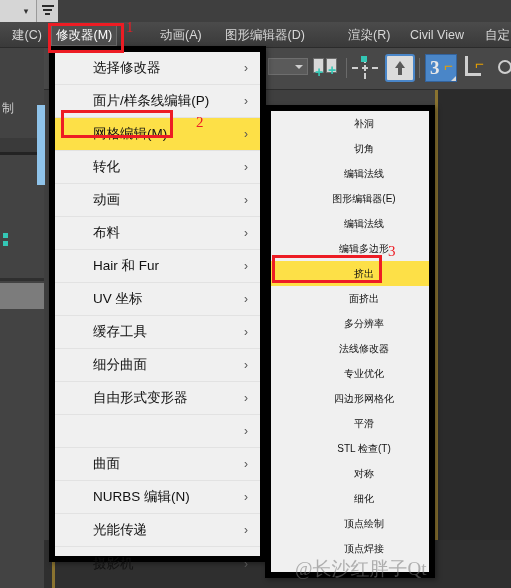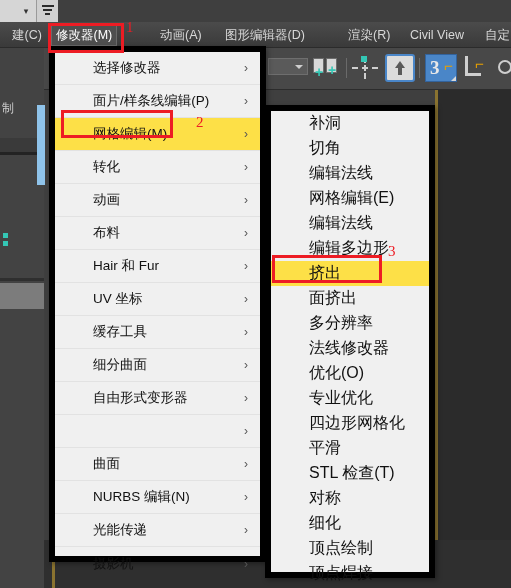--- a/index.html
+++ b/index.html
@@ -192,21 +192,21 @@
   }
   #menu-modifiers .mrow:last-child { border-bottom: none; }
   .mrow.highlight { background: #fde047; }
   .mrow .chev {
     position: absolute; right: 12px; top: 50%; margin-top: -5px;
     font-size: 12px; color: #555; line-height: 10px;
   }
   .mrow .lbl { white-space: nowrap; }
 
   #menu-mesh-edit .mrow {
-    height: 25px; border-bottom: none; font-size: 16px;
+    height: 25px; border-bottom: none; font-size: 10px; justify-content: center;
   }
 
   
   .redbox { position: absolute; border: 3px solid #ed1c24; pointer-events: none; }
   #rb1 { left: 48px; top: 23px; width: 76px; height: 30px; }
   #rb2 { left: 61px; top: 110px; width: 112px; height: 28px; }
   #rb3 { left: 272px; top: 255px; width: 110px; height: 28px; }
   .rednum {
     position: absolute; color: #ed1c24; font-size: 15px;
     font-family: "Liberation Serif", serif;
@@ -383,44 +383,41 @@
     <div class="mrow">
       <span class="lbl">补洞</span>
     </div>
     <div class="mrow">
       <span class="lbl">切角</span>
     </div>
     <div class="mrow">
       <span class="lbl">编辑法线</span>
     </div>
     <div class="mrow">
-      <span class="lbl">网格编辑(E)</span>
+      <span class="lbl">图形编辑器(E)</span>
     </div>
     <div class="mrow">
       <span class="lbl">编辑法线</span>
     </div>
     <div class="mrow">
       <span class="lbl">编辑多边形</span>
     </div>
     <div class="mrow highlight">
       <span class="lbl">挤出</span>
     </div>
     <div class="mrow">
       <span class="lbl">面挤出</span>
     </div>
     <div class="mrow">
       <span class="lbl">多分辨率</span>
     </div>
     <div class="mrow">
       <span class="lbl">法线修改器</span>
     </div>
     <div class="mrow">
-      <span class="lbl">优化(O)</span>
-    </div>
-    <div class="mrow">
       <span class="lbl">专业优化</span>
     </div>
     <div class="mrow">
       <span class="lbl">四边形网格化</span>
     </div>
     <div class="mrow">
       <span class="lbl">平滑</span>
     </div>
     <div class="mrow">
       <span class="lbl">STL 检查(T)</span>
@@ -432,20 +429,21 @@
       <span class="lbl">细化</span>
     </div>
     <div class="mrow">
       <span class="lbl">顶点绘制</span>
     </div>
     <div class="mrow">
       <span class="lbl">顶点焊接</span>
     </div>
   </div>
 
+  <div class="watermark">@长沙红胖子Qt</div>
 
   <div class="redbox" id="rb1"></div>
   <div class="redbox" id="rb2"></div>
   <div class="redbox" id="rb3"></div>
   <div class="rednum" id="rn1">1</div>
   <div class="rednum" id="rn2">2</div>
   <div class="rednum" id="rn3">3</div>
 
 </div>
 

